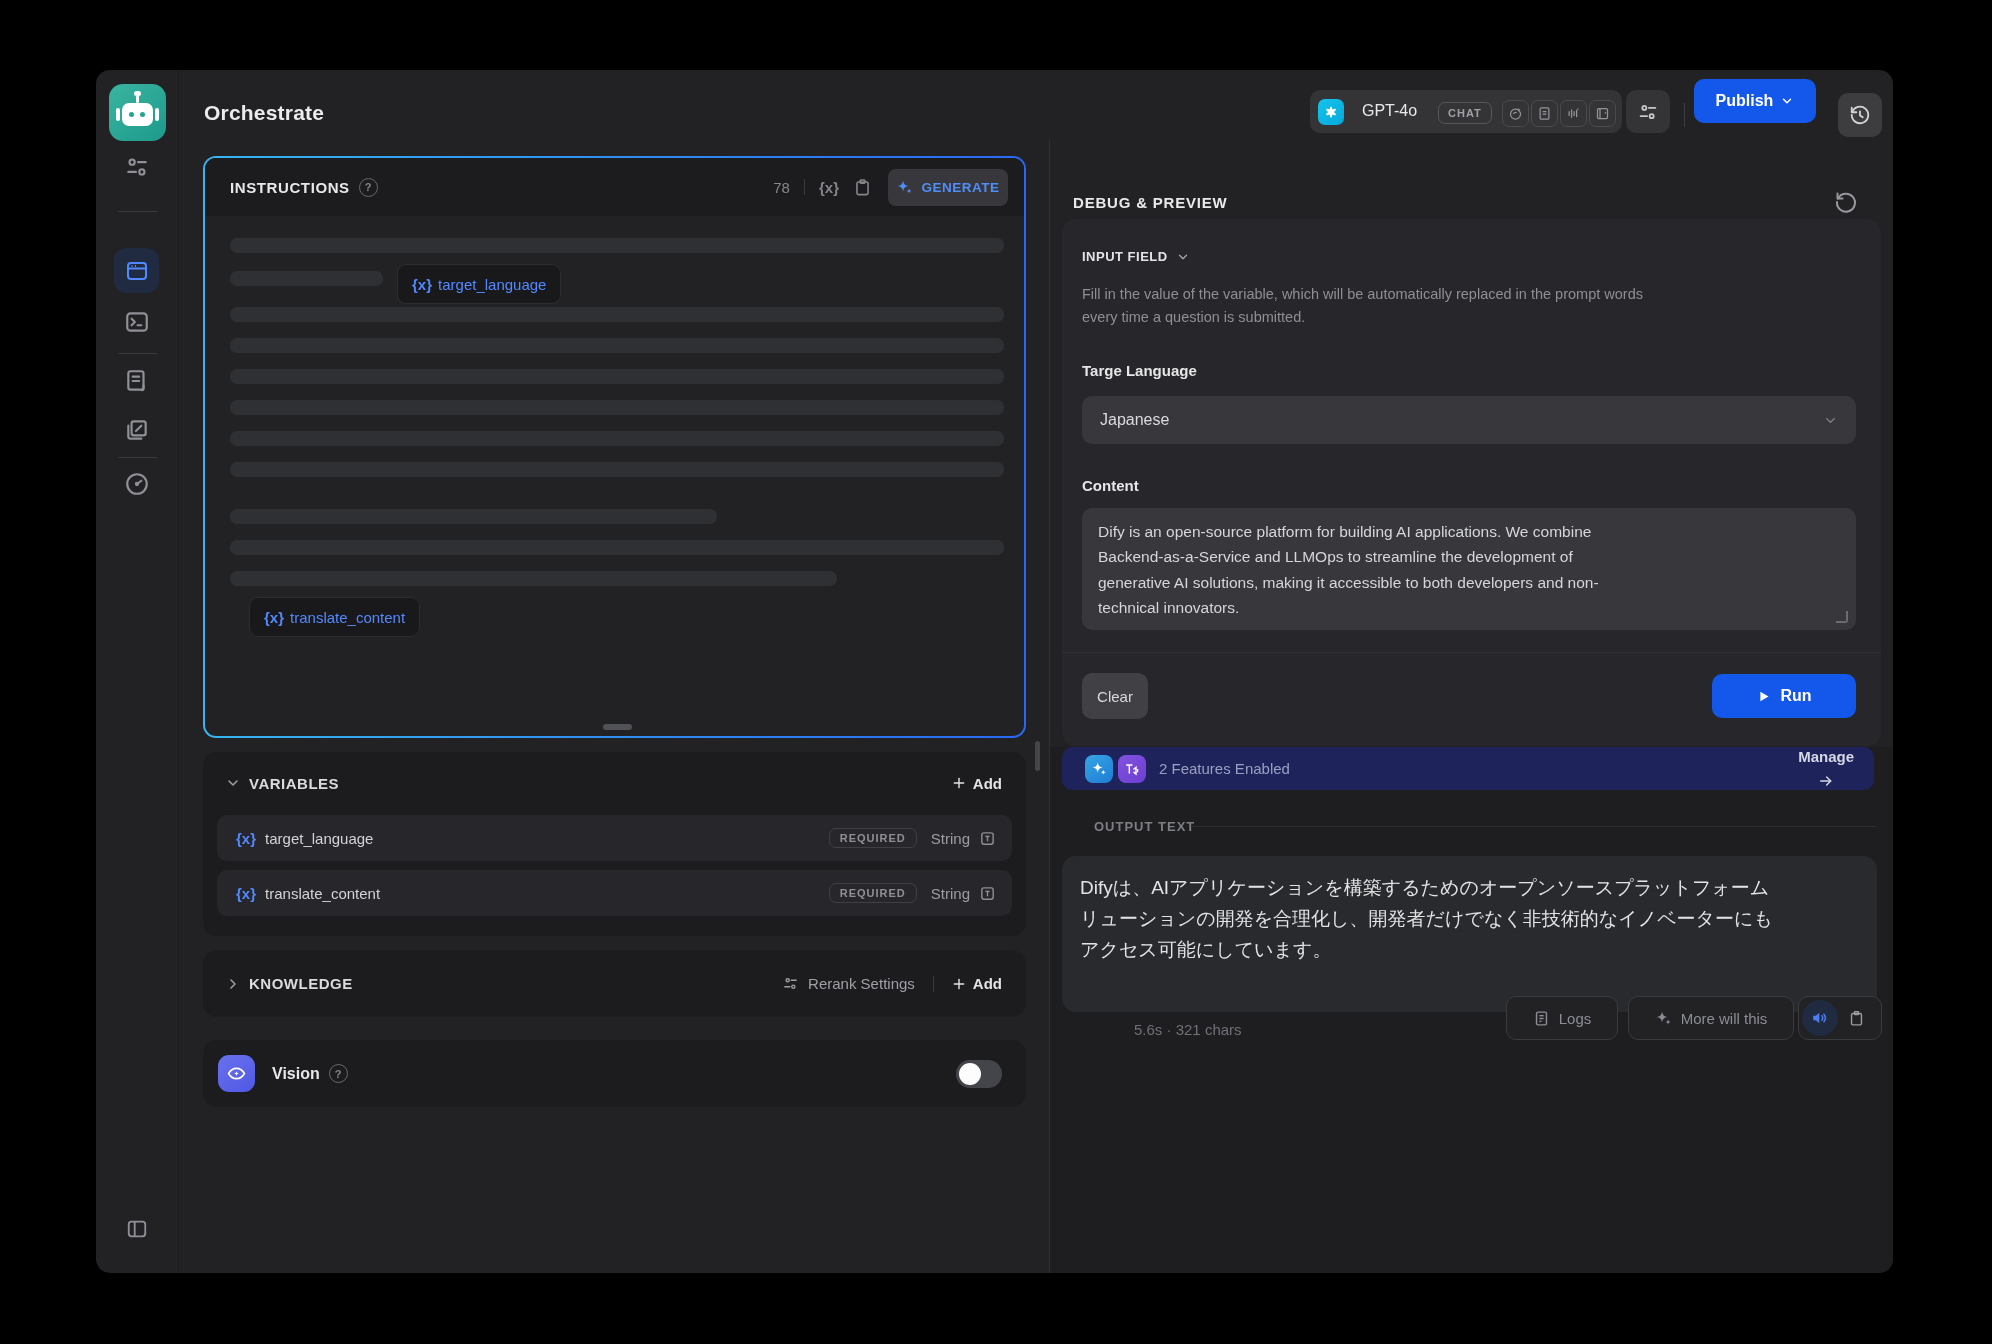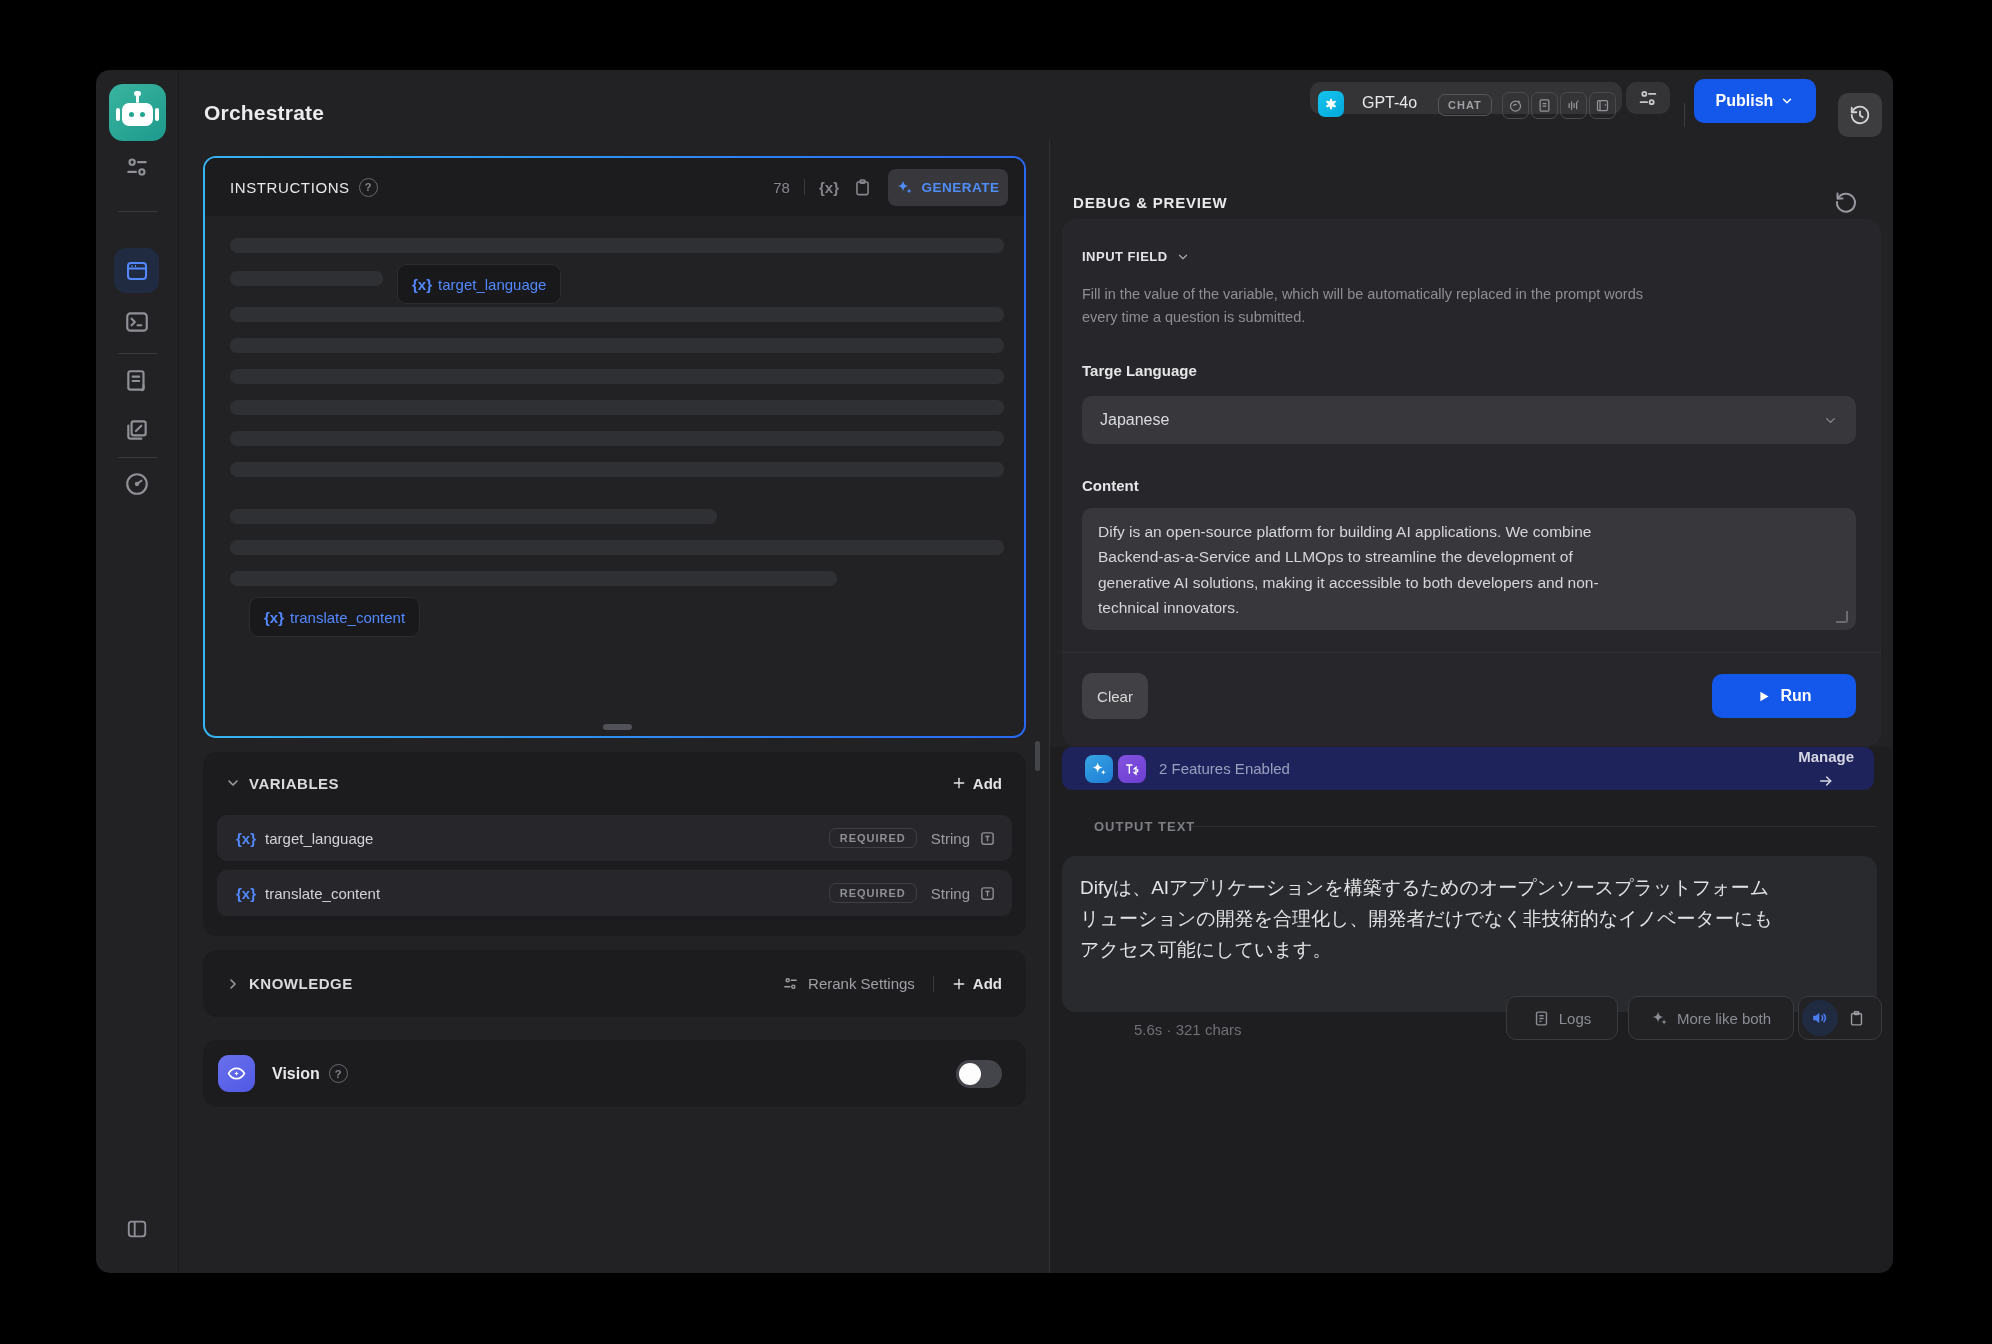--- a/index.html
+++ b/index.html
@@ -12,37 +12,37 @@
   #robot{position:absolute;left:13px;top:14px;width:57px;height:57px;border-radius:14px;background:linear-gradient(140deg,#3ab4a0,#1d9a8c);}
   .r-ant{position:absolute;left:27px;top:11px;width:3px;height:8px;background:#fff;border-radius:2px;}
   .r-antdot{position:absolute;left:25px;top:7px;width:7px;height:5px;background:#fff;border-radius:3px;}
   .r-head{position:absolute;left:13px;top:19px;width:31px;height:23px;background:#fff;border-radius:7px;}
   .r-eye{position:absolute;top:9px;width:5px;height:5px;border-radius:50%;background:#24a492;}
   .r-ear{position:absolute;top:24px;width:4px;height:13px;background:#fff;border-radius:2px;}
   #active-item{position:absolute;left:18px;top:178px;width:45px;height:45px;border-radius:12px;background:#202a40;color:#5289ff;display:flex;align-items:center;justify-content:center;}
   #active-item svg{width:24px;height:24px;}
   
   #hdr-title{position:absolute;left:108px;top:31px;font-size:21px;font-weight:700;color:#ebebed;letter-spacing:.2px;}
-  .bar{position:absolute;top:12px;height:32px;background:#343436;border-radius:10px;}
+  .bar{position:absolute;top:20px;height:43px;background:#343436;border-radius:10px;}
   #model-bar{left:1214px;width:312px;}
   #logo{position:absolute;left:8px;top:9px;width:26px;height:26px;border-radius:7px;background:linear-gradient(140deg,#16c4ec,#03a8dc);display:flex;align-items:center;justify-content:center;}
   #model-name{position:absolute;left:52px;top:12px;font-size:16px;color:#e9e9eb;font-weight:500;}
   #chat-badge{position:absolute;left:128px;top:12px;height:20px;line-height:20px;padding:0 9px;border:1px solid #56575b;border-radius:7px;font-size:11px;letter-spacing:1px;color:#a0a1a6;font-weight:600;}
   .mbadge{position:absolute;top:10px;width:25px;height:25px;border:1px solid #4a4b4f;border-radius:7px;color:#939499;display:flex;align-items:center;justify-content:center;}
   .mbadge svg{width:15px;height:15px;}
   #params-bar{left:1530px;width:44px;color:#c6c7ca;display:flex;align-items:center;justify-content:center;}
   #params-bar svg{width:22px;height:22px;}
   #hdr-sep{position:absolute;left:1588px;top:33px;width:1px;height:24px;background:#3e3e42;}
   #publish{position:absolute;left:1598px;top:9px;width:122px;height:44px;border-radius:10px;background:#1458eb;color:#fff;display:flex;align-items:center;justify-content:center;gap:7px;font-size:16px;font-weight:600;}
   #history-btn{position:absolute;left:1742px;top:23px;width:44px;height:44px;border-radius:10px;background:#3d3d40;color:#d2d3d6;display:flex;align-items:center;justify-content:center;}
   #history-btn svg{width:22px;height:22px;}
   
   #instr{position:absolute;left:107px;top:86px;width:823px;height:582px;box-sizing:border-box;border-radius:13px;border:2px solid transparent;background:linear-gradient(#222225,#222225) padding-box,linear-gradient(90deg,#36b5f0,#2968f4) border-box;}
   #instr-hdr{position:absolute;left:0;top:0;right:0;height:58px;background:#1c1c1f;border-radius:11px 11px 0 0;display:flex;align-items:center;padding:0 16px 0 25px;box-sizing:border-box;}
-  #instr-title{font-size:15px;font-weight:400;letter-spacing:.6px;color:#e8e8ea;}
+  #instr-title{font-size:15px;font-weight:700;letter-spacing:.6px;color:#e8e8ea;}
   .help{width:17px;height:17px;border:1.5px solid #66676c;border-radius:50%;color:#85868b;font-size:11px;font-weight:700;display:flex;align-items:center;justify-content:center;margin-left:9px;}
   #instr-right{margin-left:auto;display:flex;align-items:center;}
   #char-count{font-size:15px;color:#85868b;}
   .vsep{width:1px;height:16px;background:#3a3a3e;margin:0 14px;}
   .hicon{color:#85868b;display:flex;align-items:center;}
   .hicon svg{width:19px;height:19px;}
   #gen-btn{margin-left:16px;width:120px;height:37px;border-radius:8px;background:#38383c;display:flex;align-items:center;justify-content:center;gap:8px;color:#4f8df8;font-size:13.5px;font-weight:700;letter-spacing:.5px;}
   #gen-btn svg{width:17px;height:17px;}
   .skl{position:absolute;height:15px;border-radius:7px;background:#2f3033;}
   .chip{position:absolute;height:40px;background:#19191c;border:1px solid #2c2d31;border-radius:9px;display:flex;align-items:center;padding:0 14px;font-size:15px;color:#5289ff;gap:6px;box-sizing:border-box;}
@@ -483,21 +483,21 @@
         <line x1="9" y1="12" x2="15" y2="12"></line>
         <line x1="9" y1="16" x2="12" y2="16"></line>
       </svg>
     <span>Logs</span>
   </div>
   <div class="obtn" id="more-btn">
     <svg viewBox="0 0 24 24" fill="currentColor">
         <path d="M10 2c.8 5 2.8 7 7.8 7.8-5 .8-7 2.8-7.8 7.8-.8-5-2.8-7-7.8-7.8 5-.8 7-2.8 7.8-7.8z"></path>
         <path d="M18.5 13c.4 2.5 1.4 3.5 3.9 3.9-2.5.4-3.5 1.4-3.9 3.9-.4-2.5-1.4-3.5-3.9-3.9 2.5-.4 3.5-1.4 3.9-3.9z"></path>
       </svg>
-    <span>More like both</span>
+    <span>More will this</span>
   </div>
   <div id="audio-pill">
     <div id="speaker-disc">
       <svg viewBox="0 0 24 24" fill="currentColor">
           <path d="M11 5L6.5 9H3v6h3.5L11 19z"></path>
           <path d="M14.5 9.2a4.5 4.5 0 0 1 0 5.6M17.2 7a8 8 0 0 1 0 10" fill="none" stroke="currentColor" stroke-width="2" stroke-linecap="round"></path>
         </svg>
     </div>
     <span id="copy-out">
       <svg viewBox="0 0 24 24" fill="none" stroke="currentColor" stroke-width="2">

